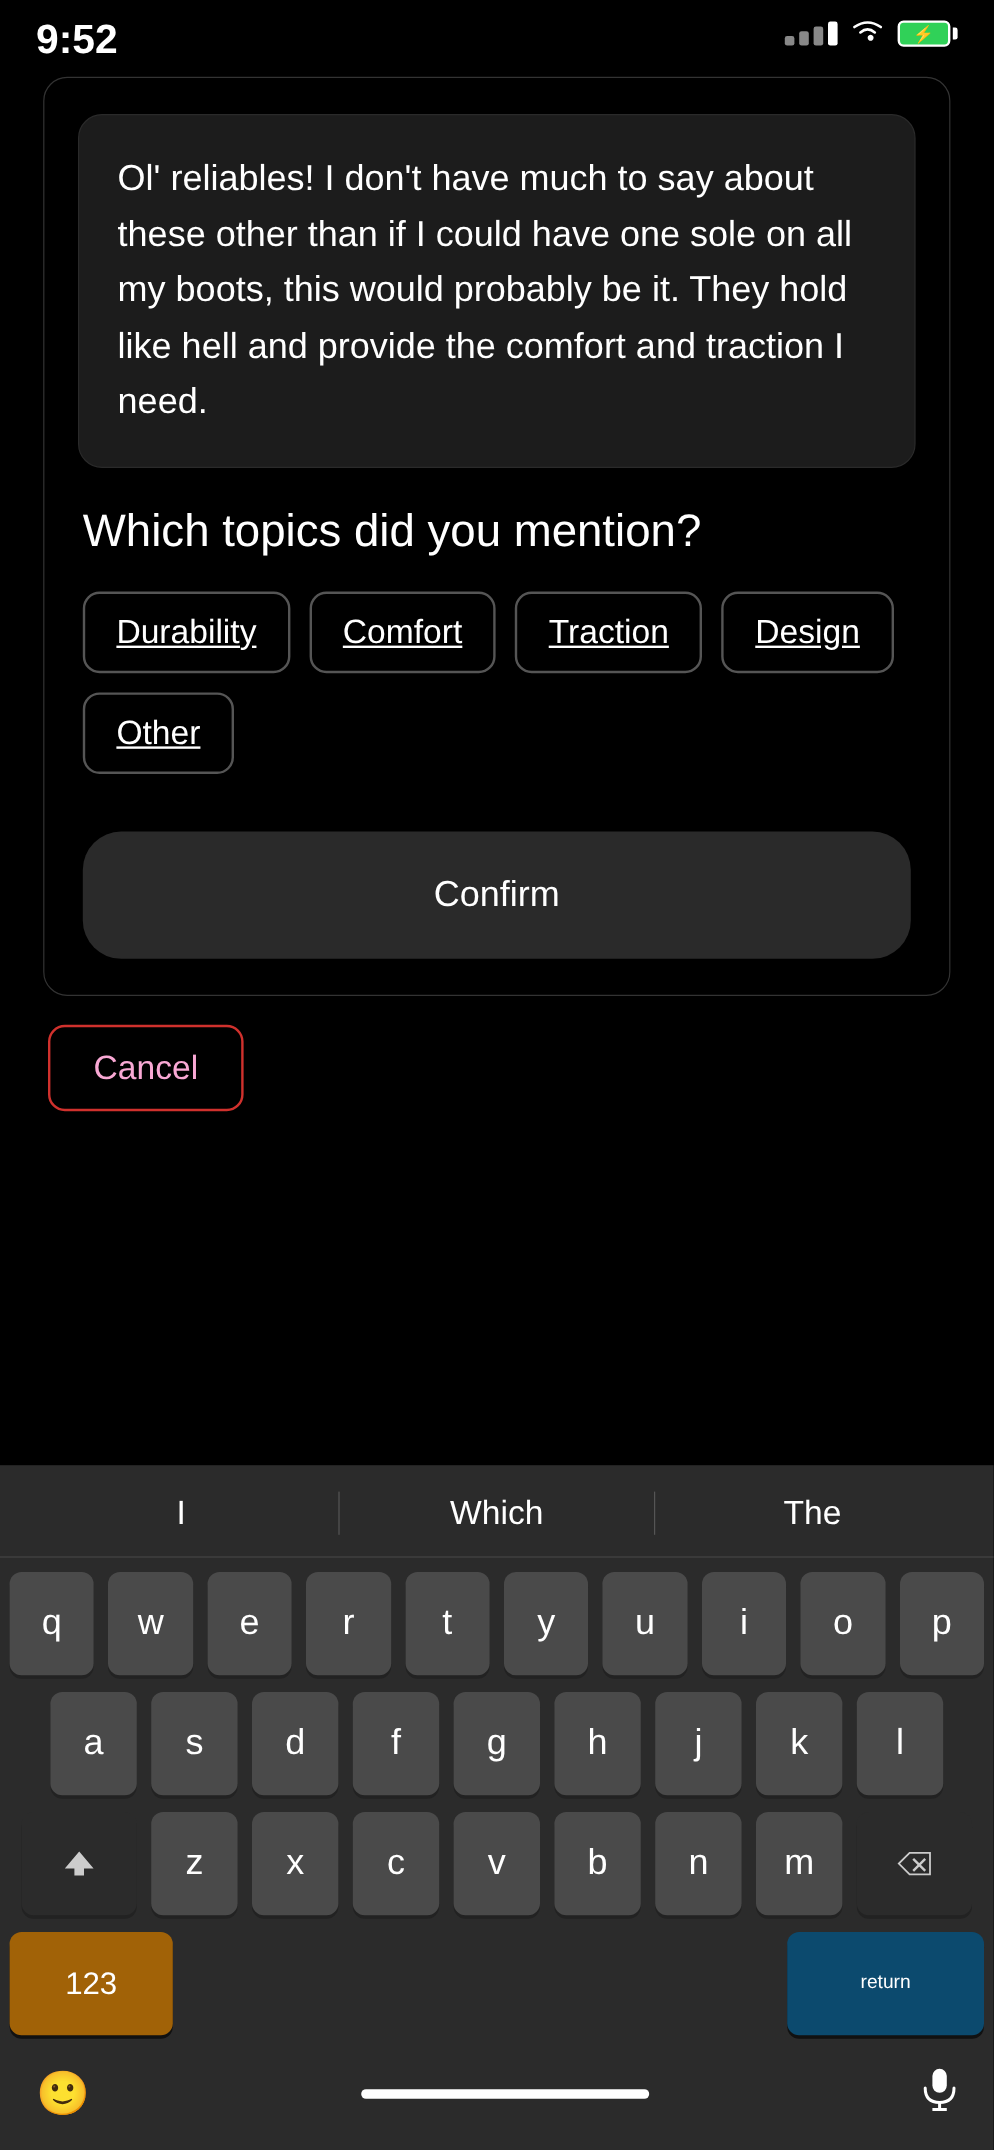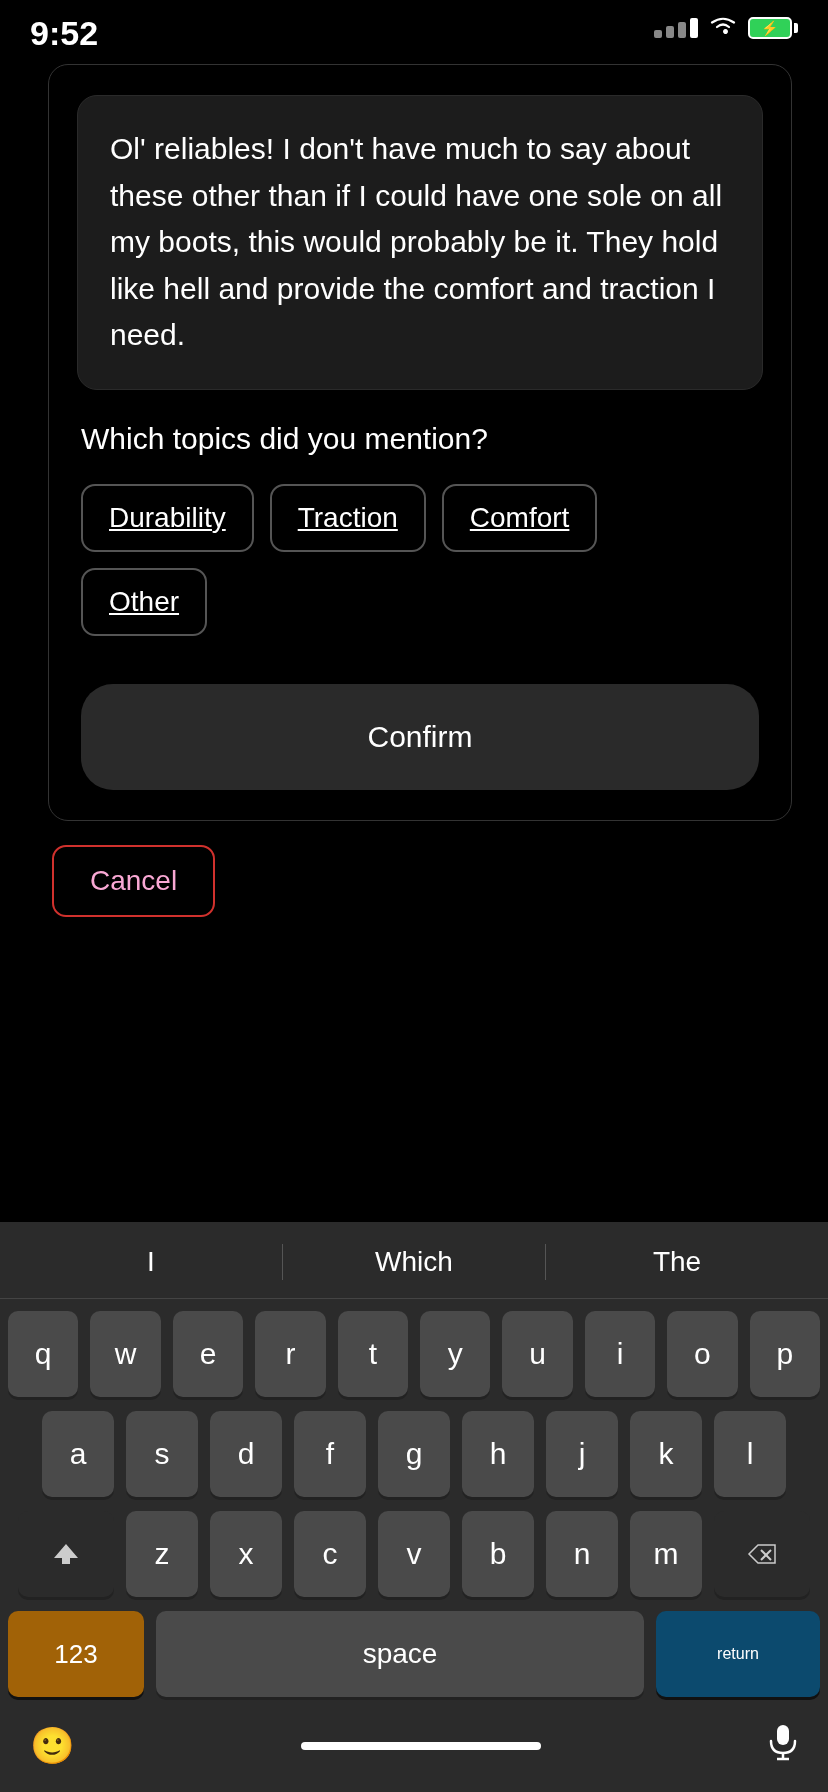--- a/index.html
+++ b/index.html
@@ -72,21 +72,20 @@
       position: absolute;
       left: 50%;
       transform: translateX(-50%);
       font-size: 14px;
       color: #000;
     }
 
     
     .main-content {
       padding: 10px 36px 20px 36px;
-      margin-left: 12px;
     }
 
     
     .review-card {
       background: #1c1c1c;
       border-radius: 20px;
       padding: 30px 32px;
       margin-bottom: 32px;
       border: 1px solid #2a2a2a;
     }
@@ -95,21 +94,21 @@
       line-height: 1.55;
       color: #fff;
       font-weight: 400;
     }
 
     
     .question-section {
       padding: 0 4px;
     }
     .question-label {
-      font-size: 30px;
+      font-size: 38px;
       color: #fff;
       margin-bottom: 28px;
       font-weight: 400;
     }
     .topics-row {
       display: flex;
       flex-wrap: wrap;
       gap: 16px;
       margin-bottom: 16px;
     }
@@ -318,22 +317,23 @@
   <div class="modal-container">
 
     <div class="review-card">
       <p class="review-text">Ol' reliables! I don't have much to say about these other than if I could have one sole on all my boots, this would probably be it. They hold like hell and provide the comfort and traction I need.</p>
     </div>
 
     <div class="question-section">
       <p class="question-label">Which topics did you mention?</p>
       <div class="topics-row">
         <button class="topic-chip">Durability</button>
+        <button class="topic-chip">Comfort</button>
         <button class="topic-chip">Traction</button>
-        <button class="topic-chip">Comfort</button>
+        <button class="topic-chip">Design</button>
       </div>
       <div class="topics-row">
         <button class="topic-chip">Other</button>
       </div>
 
       
       <button class="confirm-button">Confirm</button>
     </div>
   </div>
 
@@ -396,21 +396,20 @@
           <path d="M11 2 L2 11 L11 20 H28 V2 Z" fill="none" stroke="#ccc" stroke-width="1.5"></path>
           <line x1="14" y1="7" x2="24" y2="17" stroke="#ccc" stroke-width="2"></line>
           <line x1="24" y1="7" x2="14" y2="17" stroke="#ccc" stroke-width="2"></line>
         </svg>
       </div>
     </div>
   </div>
 
   <div class="keyboard-bottom-row">
     <div class="key-123">123</div>
-    <div class="key-space">space</div>
     <div class="key-return">return</div>
   </div>
 
   <div class="keyboard-extras">
     <div class="emoji-btn">🙂</div>
     <div class="home-bar"></div>
     <div class="mic-btn">
       <svg width="30" height="38" viewBox="0 0 30 38">
         <rect x="9" y="2" width="12" height="20" rx="6" fill="#fff"></rect>
         <path d="M3 18 Q3 30 15 30 Q27 30 27 18" stroke="#fff" stroke-width="2.5" fill="none" stroke-linecap="round"></path>

